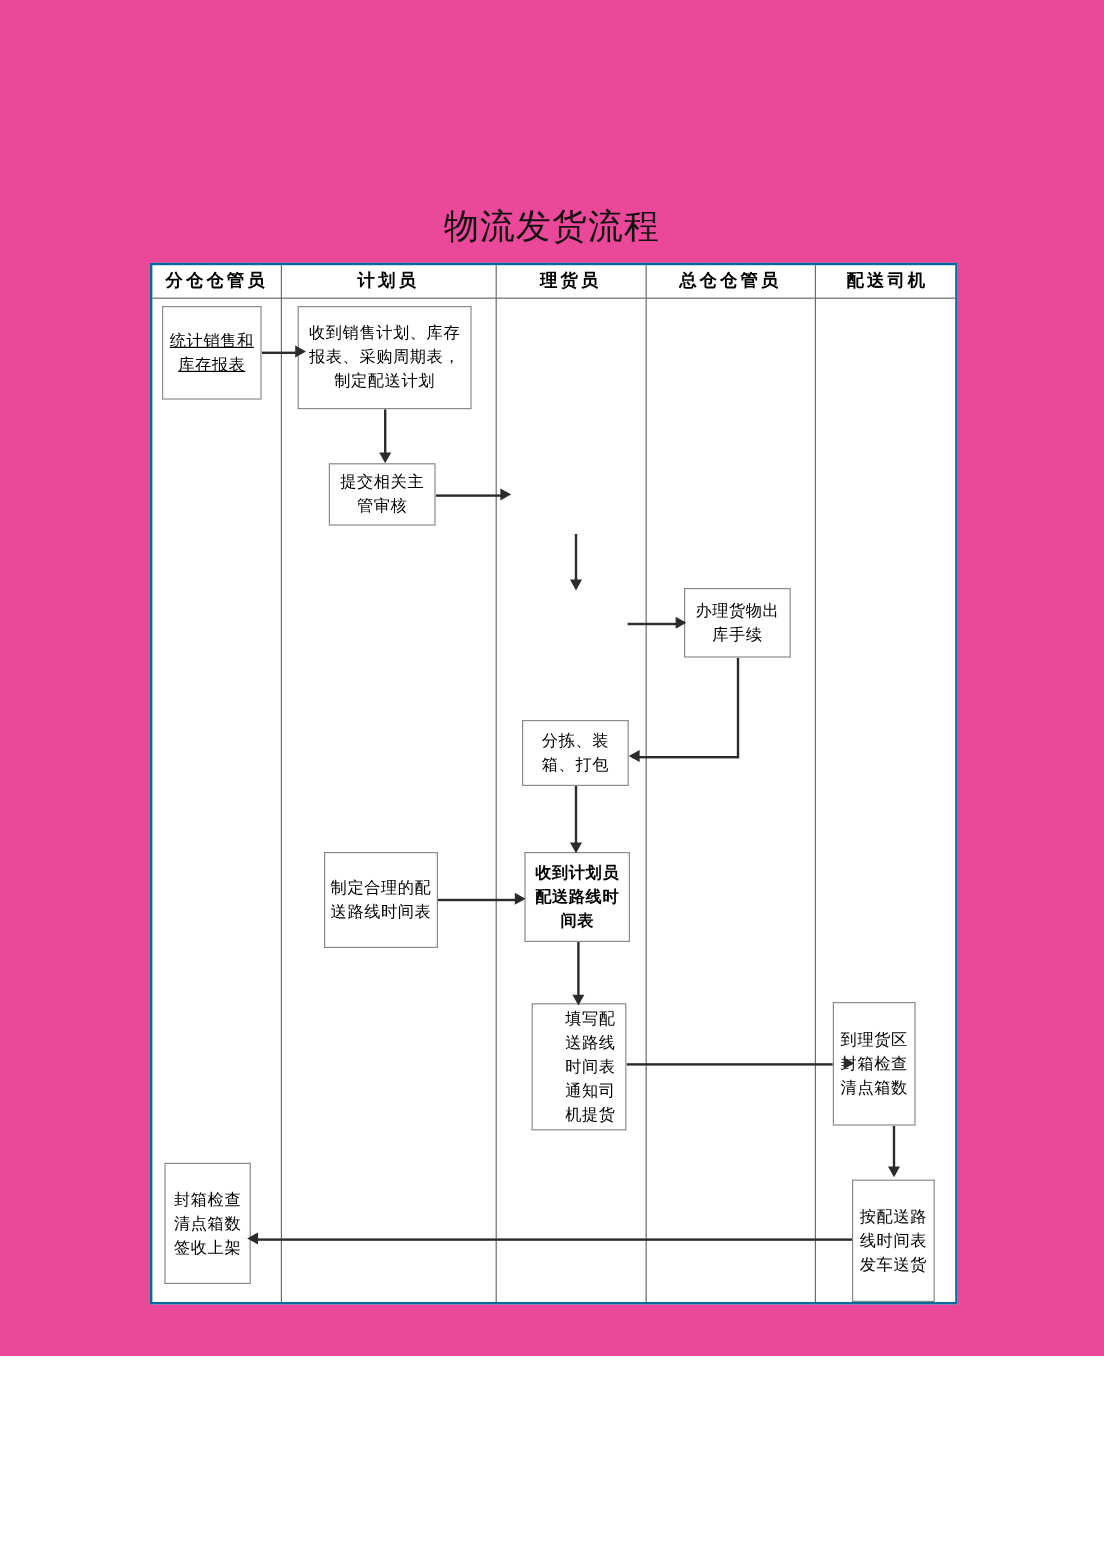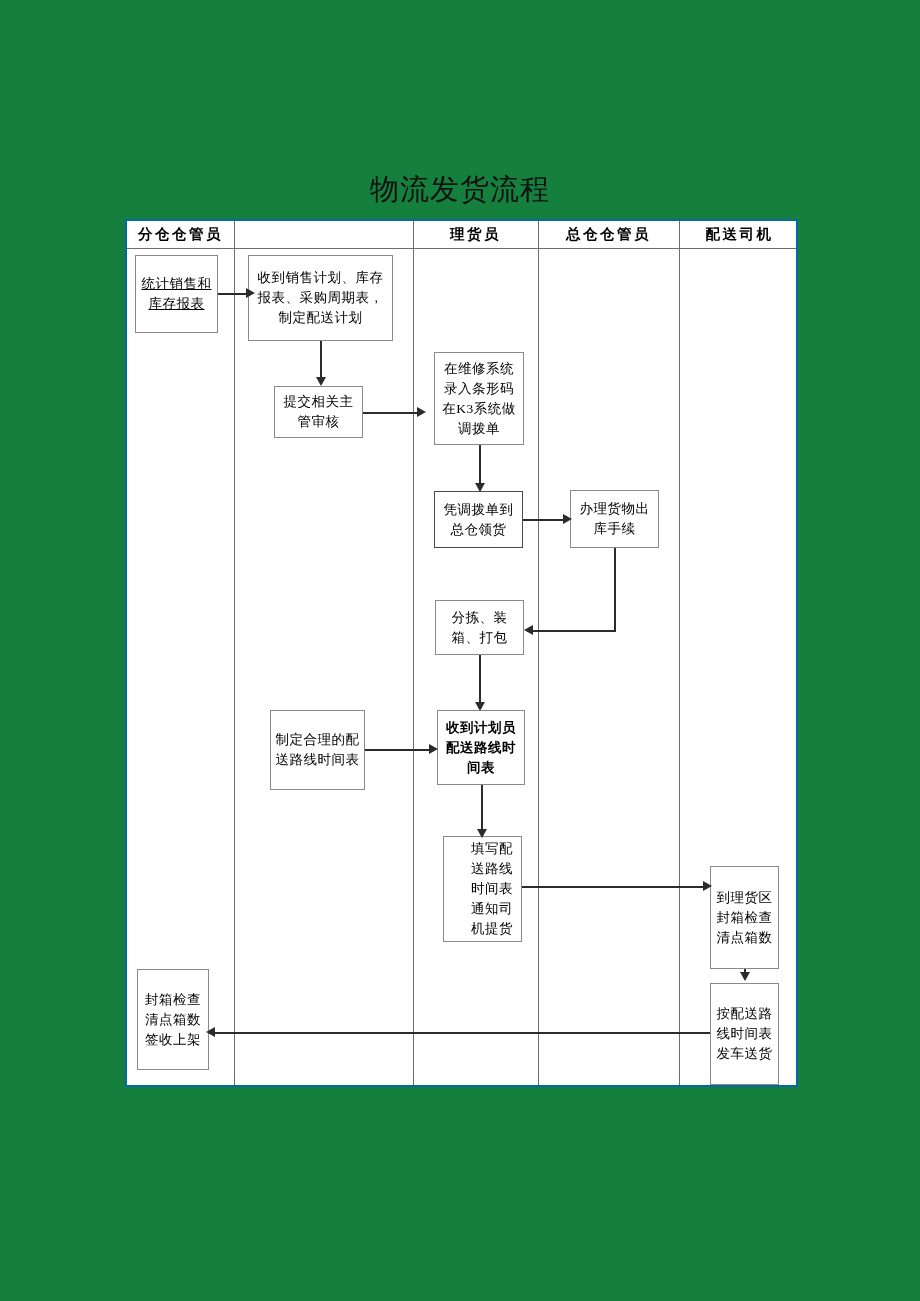--- a/index.html
+++ b/index.html
@@ -8,22 +8,22 @@
     padding: 0;
     background: #ffffff;
   }
   body {
     font-family: "Liberation Serif", "DejaVu Serif", serif;
     color: #000000;
   }
   #page {
     position: relative;
     width: 920px;
-    height: 1301px;
-    background: #15803d;
+    height: 1130px;
+    background: #ec4899;
     overflow: hidden;
   }
 
   
   #chart-title {
     position: absolute;
     left: 0;
     top: 172px;
     width: 920px;
     text-align: center;
@@ -136,20 +136,21 @@
 
   <div id="swimlane">
     <div id="header-rule"></div>
 
     <div class="lane-divider" style="left:107px;"></div>
     <div class="lane-divider" style="left:286px;"></div>
     <div class="lane-divider" style="left:411px;"></div>
     <div class="lane-divider" style="left:552px;"></div>
 
     <div class="lane-header" style="left:0px;   width:107px;">分仓仓管员</div>
+    <div class="lane-header" style="left:107px; width:179px;">计划员</div>
     <div class="lane-header" style="left:286px; width:125px;">理货员</div>
     <div class="lane-header" style="left:411px; width:141px;">总仓仓管员</div>
     <div class="lane-header" style="left:552px; width:121px;">配送司机</div>
   </div>
 
   <div class="ln h" style="left:218px; top:293px; width:30px;"></div>
   <div class="arrow right" style="left:246px; top:288px;"></div>
 
   <div class="ln v" style="left:320px; top:341px; height:40px;"></div>
   <div class="arrow down" style="left:316px; top:377px;"></div>
@@ -190,27 +191,21 @@
   </div>
 
   <div class="node" style="left:248px; top:255px; width:145px; height:86px;">
     <span class="txt">收到销售计划、库存报表、采购周期表，制定配送计划</span>
   </div>
 
   <div class="node" style="left:274px; top:386px; width:89px; height:52px;align-items:center;">
     <span class="txt">提交相关主管审核</span>
   </div>
 
-  <div class="node" style="left:434px; top:352px; width:90px; height:93px;">
-    <span class="txt">在维修系统录入条形码在K3系统做调拨单</span>
-  </div>
-
-  <div class="node strong" style="left:434px; top:491px; width:89px; height:57px;">
-    <span class="txt">凭调拨单到总仓领货</span>
-  </div>
+
 
   <div class="node" style="left:570px; top:490px; width:89px; height:58px;">
     <span class="txt">办理货物出库手续</span>
   </div>
 
   <div class="node" style="left:435px; top:600px; width:89px; height:55px;">
     <span class="txt">分拣、装箱、打包</span>
   </div>
 
   <div class="node" style="left:270px; top:710px; width:95px; height:80px;">
@@ -218,21 +213,21 @@
   </div>
 
   <div class="node" style="left:437px; top:710px; width:88px; height:75px;font-weight:bold;">
     <span class="txt">收到计划员配送路线时间表</span>
   </div>
 
   <div class="node" style="left:443px; top:836px; width:79px; height:106px;padding-left:22px;">
     <span class="txt">填写配送路线时间表通知司机提货</span>
   </div>
 
-  <div class="node" style="left:710px; top:835px; width:69px; height:103px;margin-top:31px;">
+  <div class="node" style="left:694px; top:835px; width:69px; height:103px;">
     <span class="txt">到理货区封箱检查清点箱数</span>
   </div>
 
   <div class="node" style="left:710px; top:983px; width:69px; height:102px;">
     <span class="txt">按配送路线时间表发车送货</span>
   </div>
 
   <div class="node" style="left:137px; top:969px; width:72px; height:101px;">
     <span class="txt">封箱检查清点箱数签收上架</span>
   </div>

